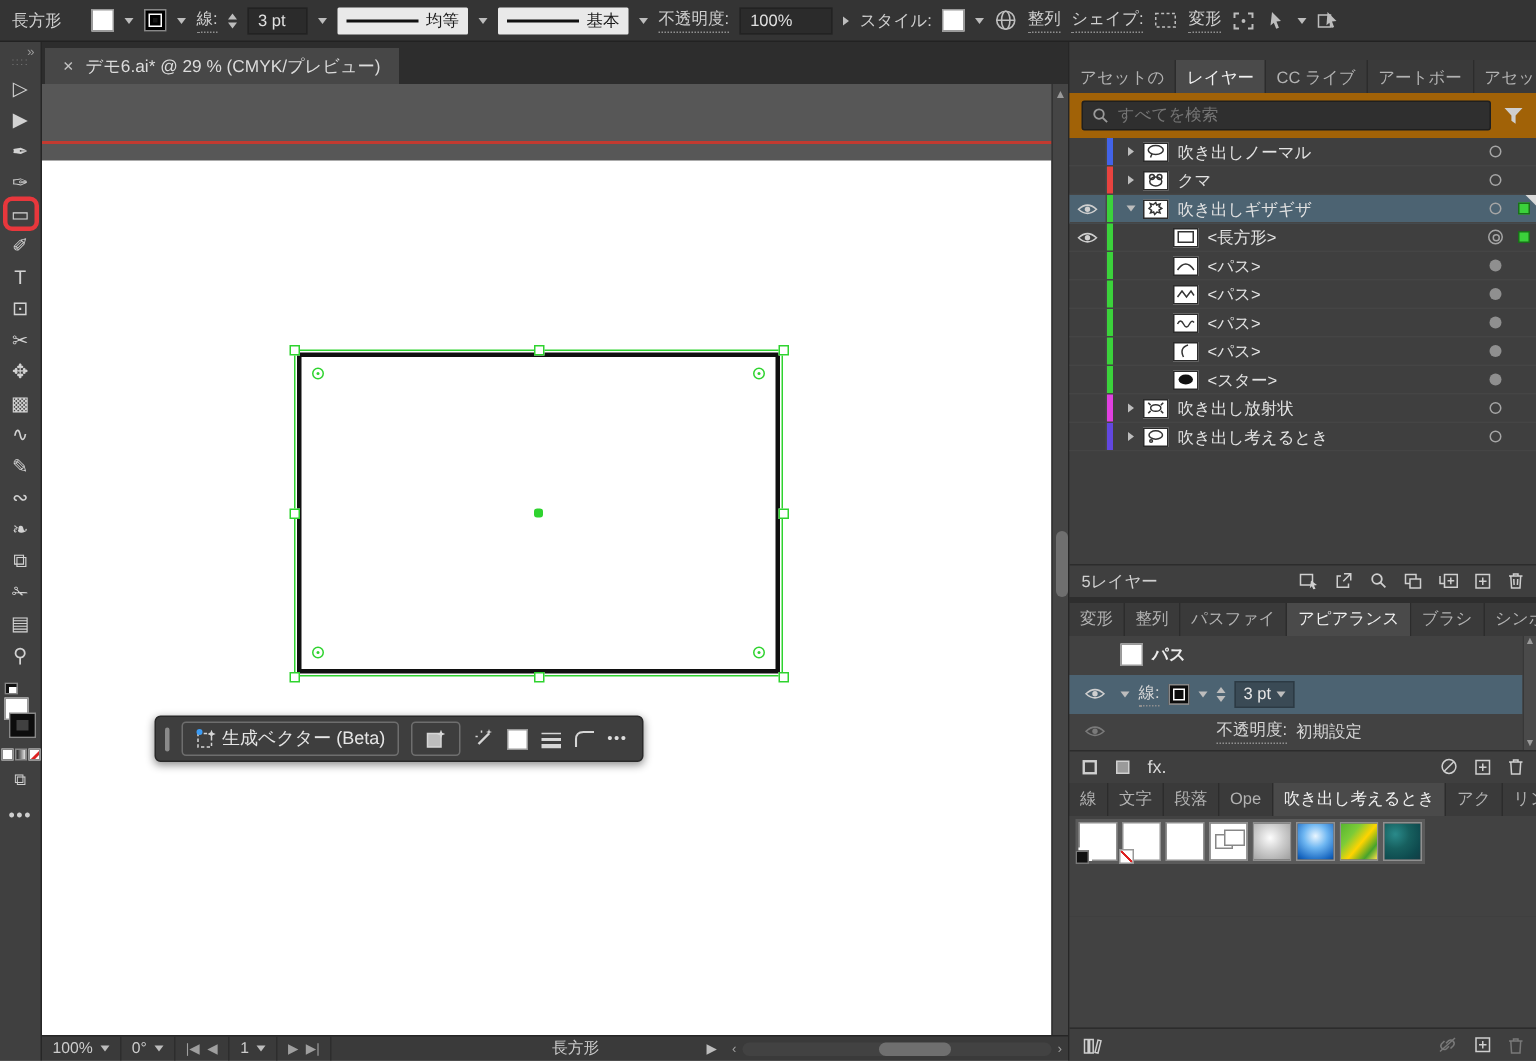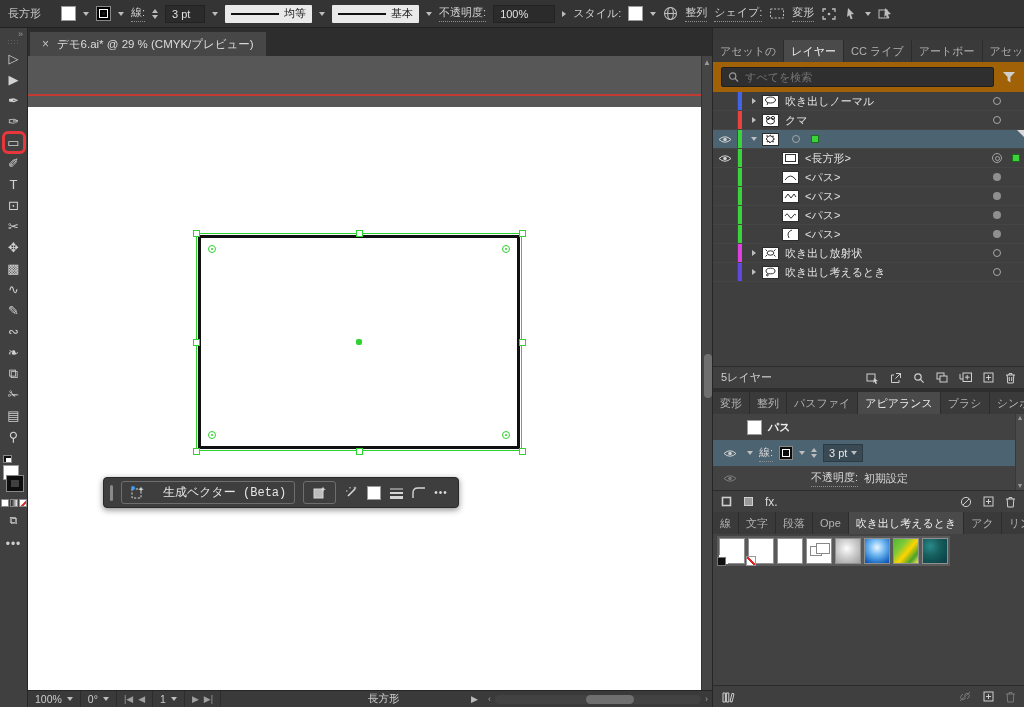--- a/index.html
+++ b/index.html
@@ -76,22 +76,22 @@
   .corner-widget::after { content:""; position:absolute; left:2px; top:2px; width:2px; height:2px;
     background:#2fd32f; border-radius:50%; }
   #center-dot { position:absolute; left:50%; top:50%; width:6px; height:6px; margin:-3px 0 0 -3px;
     background:#2fd32f; border-radius:2px; }
 
   
   #task-bar { position:absolute; left:75px; top:421px; height:31px; background:#3e3e3e;
     border:1px solid #292929; border-radius:4px; box-shadow:0 2px 6px rgba(0,0,0,.45);
     display:flex; align-items:center; gap:8px; padding:0 10px 0 6px; z-index:10; }
   #task-grip { width:3px; height:16px; background:#8a8a8a; border-radius:2px; }
-  .task-btn { display:inline-flex; align-items:center; gap:18px; border:1px solid #6e6e6e; border-radius:3px;
-    height:23px; padding:1px 8px; color:#e6e6e6; font-size:12px; background:transparent;font-family:Liberation Mono, monospace; }
+  .task-btn { display:inline-flex; align-items:center; gap:3px; border:1px solid #6e6e6e; border-radius:3px;
+    height:23px; padding:1px 8px; color:#e6e6e6; font-size:12px; background:transparent; }
   .task-icon { display:inline-flex; }
   #task-swatch { width:14px; height:14px; background:#fff; border:1px solid #999; }
   .task-glyph { color:#dcdcdc; font-size:13px; display:inline-flex; align-items:center; }
 
   
   #status-bar { position:absolute; left:28px; bottom:0; width:684px; height:17px; background:#3a3a3a;
     border-top:1px solid #262626; display:flex; align-items:center; font-size:10.5px; color:#cccccc; z-index:20; }
   .sb-cell { display:inline-flex; align-items:center; gap:5px; padding:0 7px; height:100%; border-right:1px solid #2d2d2d; }
   .sb-nav { color:#9f9f9f; font-size:9px; }
   #sb-tool { position:absolute; left:340px; }
@@ -463,20 +463,21 @@
         <span class="color-bar" style="background: rgb(59, 210, 59);"></span>
         <span style="width: 4px; flex: 0 0 auto;"></span>
         <span class="chev-cell">
           <span class="tri-down"></span>
         </span>
         <span class="thumb">
           <svg class="ic" width="13" height="10" viewBox="0 0 13 10">
             <path d="M2,5 l1.5,-1.5 -.7,-1.8 2,.8 1.7,-1.5 .6,1.7 2.3,-.7 -.7,1.8 1.8,1.2 -1.8,1 .7,2 -2.1,-.6 -1.5,1.6 -.7,-1.7 -2.1,.6 .7,-1.7 Z" fill="none" stroke="#333"></path>
           </svg>
         </span>
+        <span class="layer-name">吹き出しギザギザ</span>
         <span class="target-cell">
           <span class="ring"></span>
         </span>
         <span class="chip-cell">
           <span class="chip"></span>
         </span>
       </div>
       <div class="layer-row">
         <span class="eye-cell">
           <svg class="ic" width="14" height="9" viewBox="0 0 14 9">
@@ -552,20 +553,36 @@
         <span class="eye-cell"></span>
         <span class="color-bar" style="background: rgb(59, 210, 59);"></span>
         <span style="width: 24px; flex: 0 0 auto;"></span>
         <span class="chev-cell"></span>
         <span class="thumb">
           <svg class="ic" width="13" height="10" viewBox="0 0 13 10">
             <path d="M8,1 q-6,2 -3,8" fill="none" stroke="#333"></path>
           </svg>
         </span>
         <span class="layer-name">&lt;パス&gt;</span>
+        <span class="target-cell">
+          <span class="filled-dot"></span>
+        </span>
+        <span class="chip-cell"></span>
+      </div>
+      <div class="layer-row">
+        <span class="eye-cell"></span>
+        <span class="color-bar" style="background: rgb(59, 210, 59);"></span>
+        <span style="width: 24px; flex: 0 0 auto;"></span>
+        <span class="chev-cell"></span>
+        <span class="thumb">
+          <svg class="ic" width="13" height="10" viewBox="0 0 13 10">
+            <ellipse cx="6.5" cy="5" rx="4.8" ry="3.4" fill="#111"></ellipse>
+          </svg>
+        </span>
+        <span class="layer-name">&lt;スター&gt;</span>
         <span class="target-cell">
           <span class="filled-dot"></span>
         </span>
         <span class="chip-cell"></span>
       </div>
       <div class="layer-row">
         <span class="eye-cell"></span>
         <span class="color-bar" style="background: rgb(224, 64, 224);"></span>
         <span style="width: 4px; flex: 0 0 auto;"></span>
         <span class="chev-cell">

